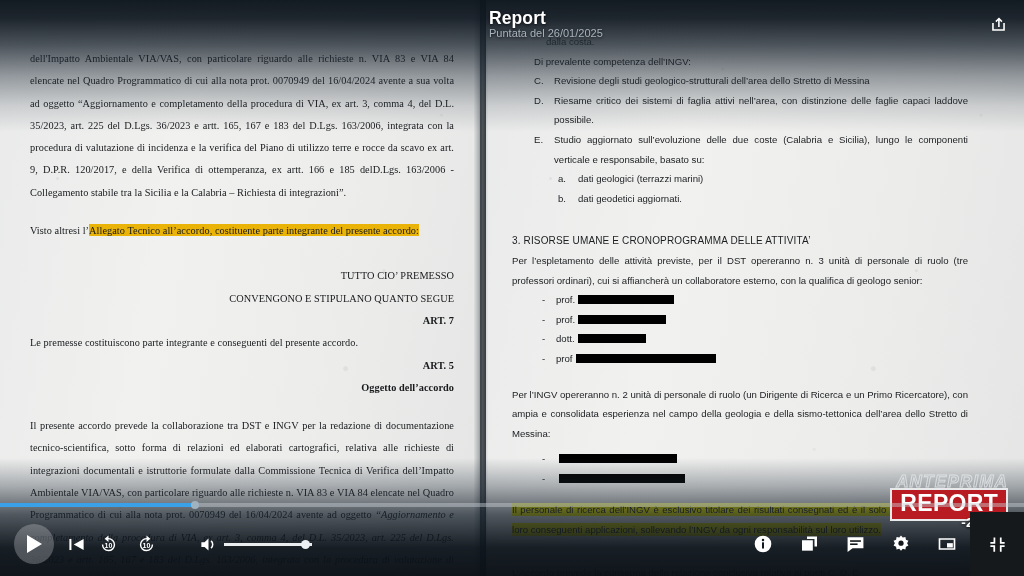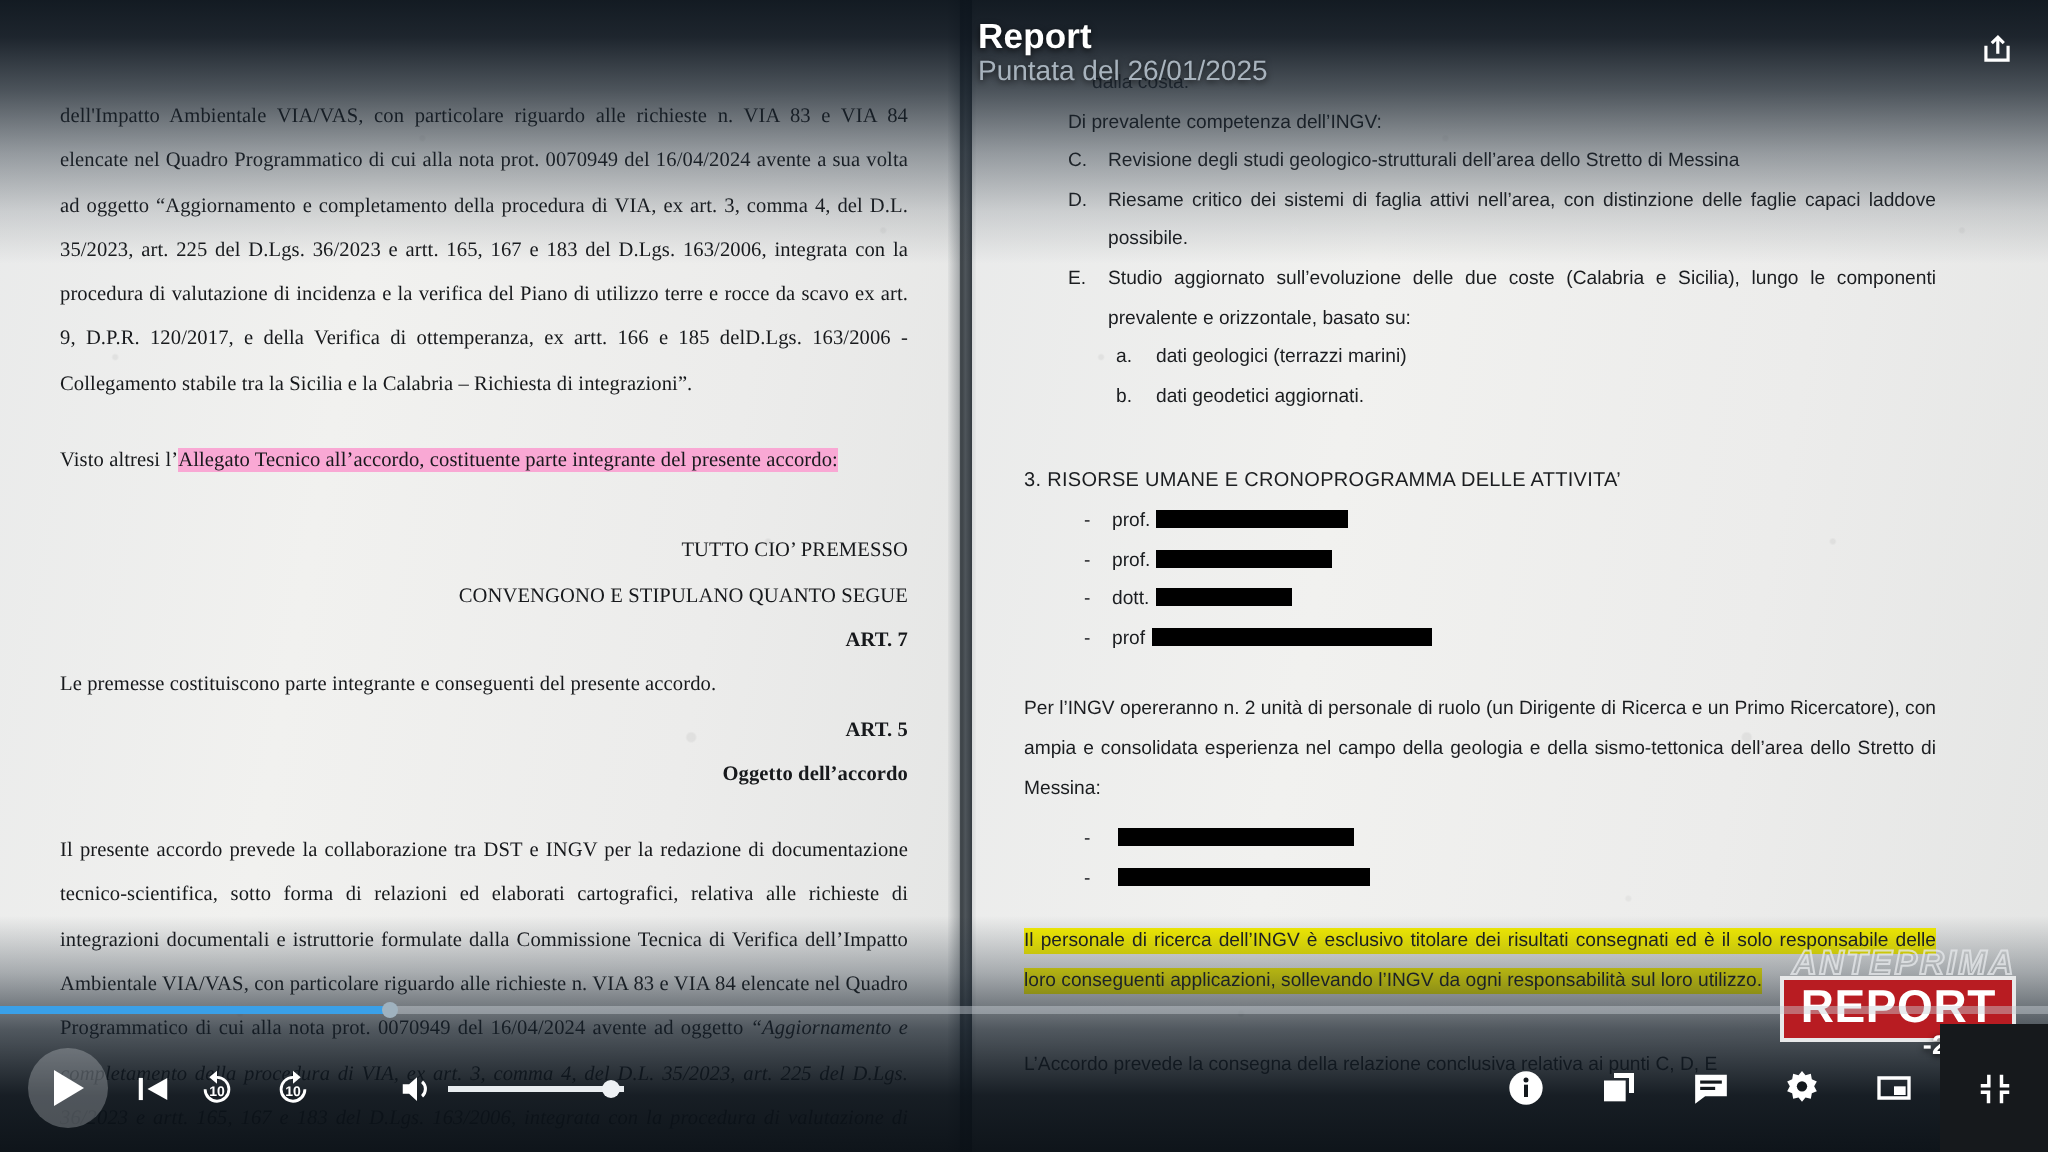--- a/index.html
+++ b/index.html
@@ -62,21 +62,21 @@
     color: #17191c;
     text-align: justify;
     letter-spacing: .05px;
   }
   #left-text p { margin: 0; }
   .gap-sm { height: 16px; }
   .gap-md { height: 23px; }
   .ctr { text-align: right; }
   .bold { font-weight: bold; }
   .ital { font-style: italic; }
-  .hl { background: #f9a8d4; padding: 1px 0 0 0; }
+  .hl { background: #eab308; padding: 1px 0 0 0; }
 
   
   #right-text {
     position: absolute; left: 486px; top: 0; width: 538px; height: 576px;
     padding: 32px 56px 0 26px;
     font-family: "Liberation Sans", sans-serif;
     font-size: 9.6px;
     line-height: 19.6px;
     color: #1b1d20;
     text-align: justify;
@@ -133,21 +133,21 @@
     position: absolute; left: 0; top: 0; width: 1024px; height: 56px;
   }
   #title {
     position: absolute; left: 489px; top: 8px;
     color: #ffffff; font-size: 17.5px; font-weight: bold;
     letter-spacing: .1px;
     text-shadow: 0 1px 3px rgba(0,0,0,.7);
   }
   #subtitle {
     position: absolute; left: 489px; top: 27px;
-    color: #a8b3bd; font-size: 14px;
+    color: #a8b3bd; font-size: 11px;
     text-shadow: 0 1px 3px rgba(0,0,0,.7);
   }
   #share-btn {
     position: absolute; right: 12px; top: 10px;
     width: 28px; height: 28px;
     display: flex; align-items: center; justify-content: center;
     cursor: pointer;
   }
 
   
@@ -282,34 +282,35 @@
     <div class="lst indent1">
       <span class="mk">C.</span>
       <span class="bd">Revisione degli studi geologico-strutturali dell’area dello Stretto di Messina</span>
     </div>
     <div class="lst indent1">
       <span class="mk">D.</span>
       <span class="bd">Riesame critico dei sistemi di faglia attivi nell’area, con distinzione delle faglie capaci laddove possibile.</span>
     </div>
     <div class="lst indent1">
       <span class="mk">E.</span>
-      <span class="bd">Studio aggiornato sull’evoluzione delle due coste (Calabria e Sicilia), lungo le componenti  prevalente e orizzontale, basato su:</span>
+      <span class="bd">Studio aggiornato sull’evoluzione delle due coste (Calabria e Sicilia), lungo le componenti  verticale e responsabile, basato su:</span>
     </div>
 
     <div class="lst indent2">
       <span class="mk">a.</span>
       <span class="bd">dati geologici (terrazzi marini)</span>
     </div>
     <div class="lst indent2">
       <span class="mk">b.</span>
       <span class="bd">dati  geodetici aggiornati.</span>
     </div>
 
     <div class="gap-md"></div>
     <p class="h3">3. RISORSE UMANE E CRONOPROGRAMMA DELLE ATTIVITA’</p>
+    <p>Per l’espletamento delle attività previste, per il DST opereranno n. 3 unità di personale di ruolo (tre professori ordinari), cui si affiancherà un collaboratore esterno, con la qualifica di geologo senior:</p>
 
     <div class="dash">
       <span style="display:inline-block;width:14px">-</span><span>prof.</span><span class="redact" style="width:96px"></span>
     </div>
     <div class="dash">
       <span style="display:inline-block;width:14px">-</span><span>prof.</span><span class="redact" style="width:88px"></span>
     </div>
     <div class="dash">
       <span style="display:inline-block;width:14px">-</span><span>dott.</span><span class="redact" style="width:68px"></span>
     </div>

